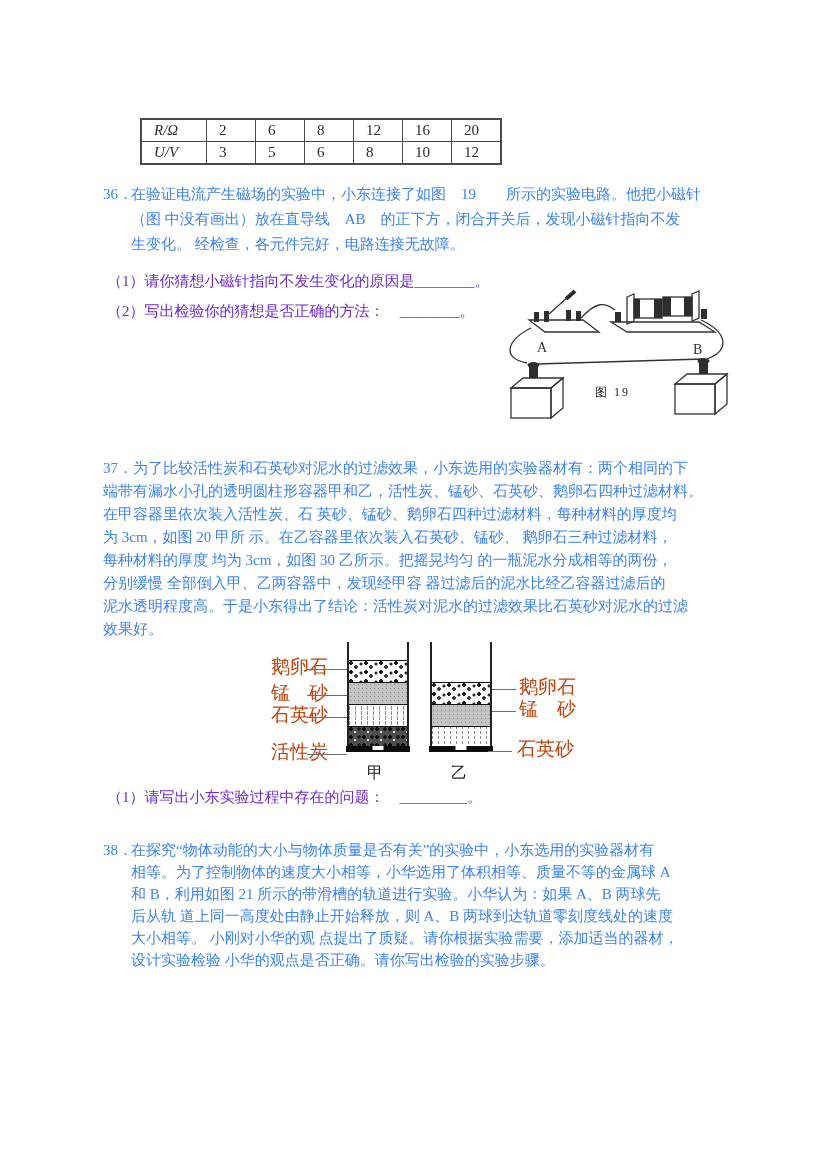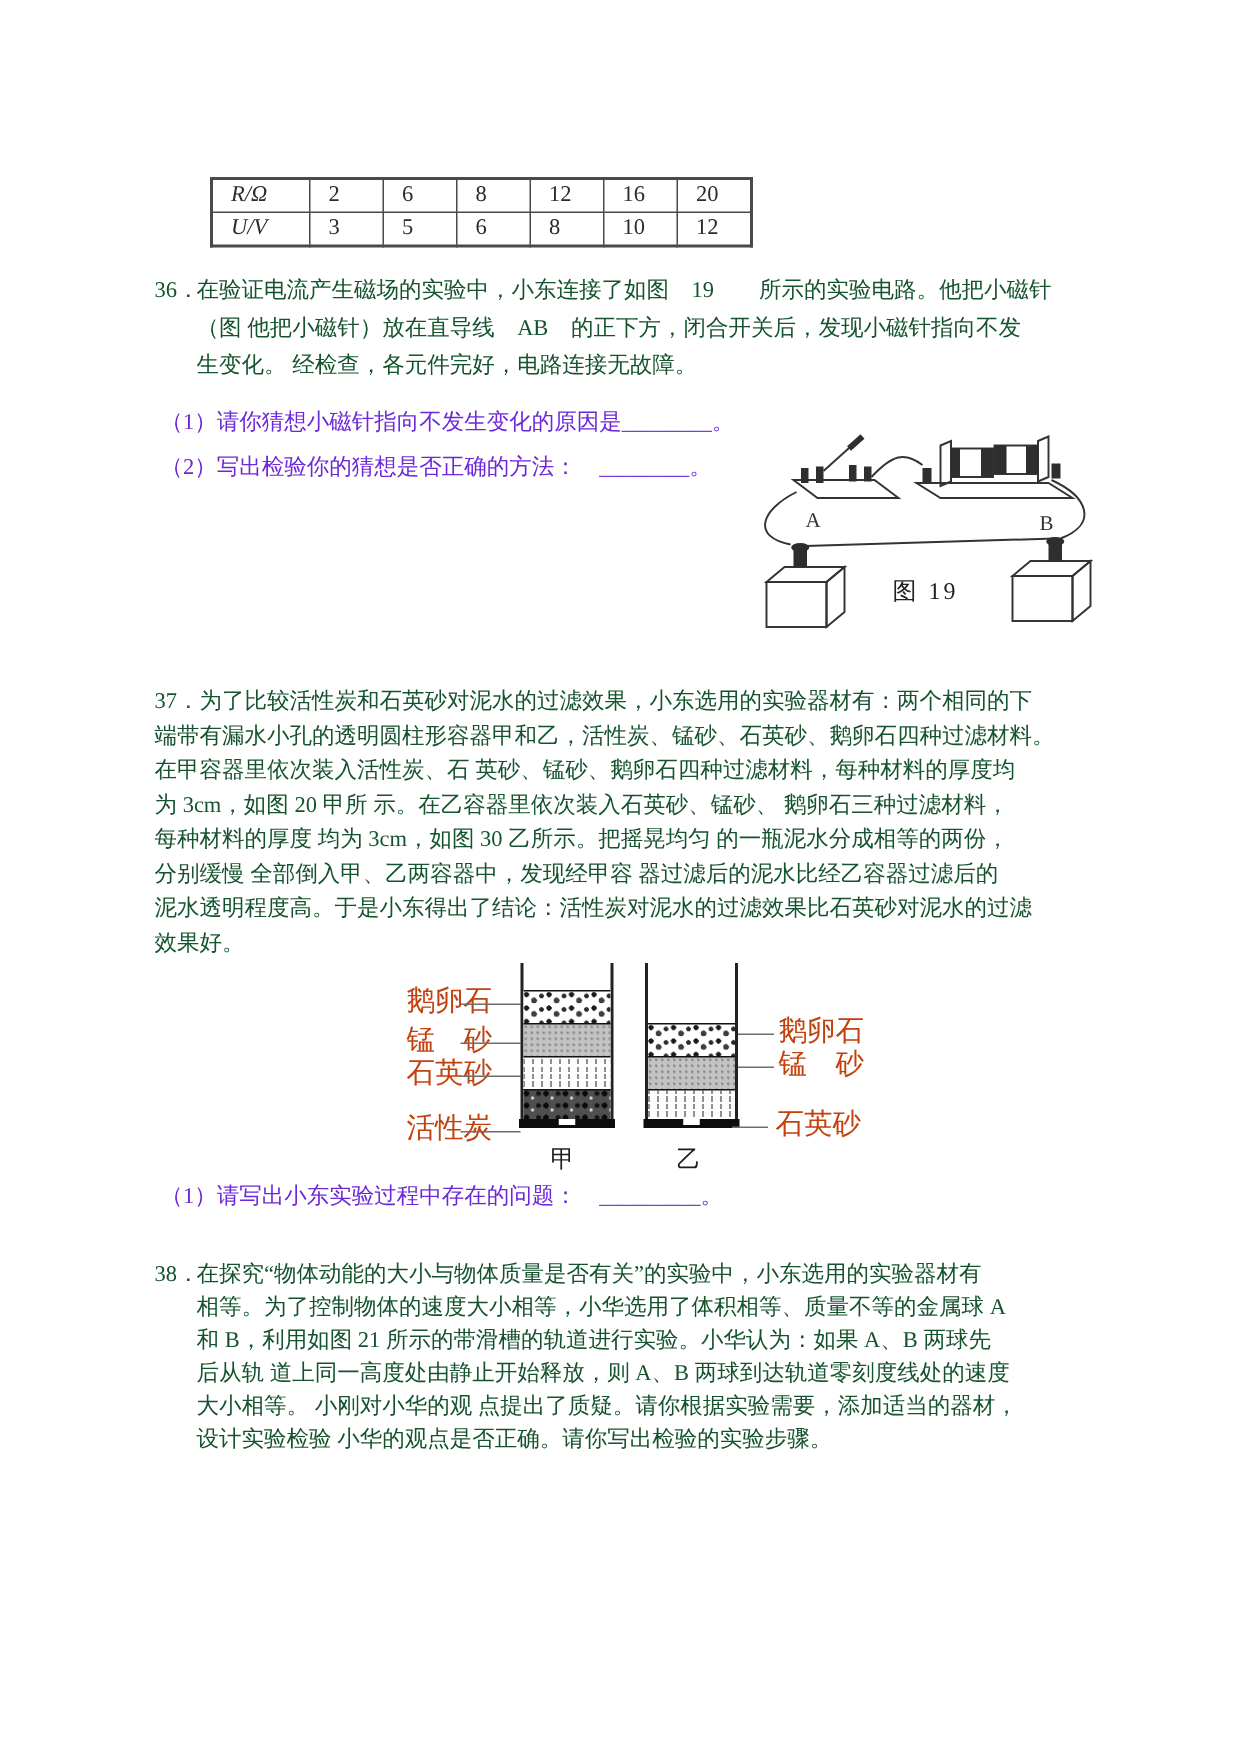--- a/index.html
+++ b/index.html
@@ -12,32 +12,32 @@
     position:absolute;left:140px;top:118px;border-collapse:collapse;
     border:2px solid #4a4a4a;
   }
   .res-table th,.res-table td{
     border:1px solid #4a4a4a;height:21px;font-size:15px;font-weight:normal;
     text-align:left;padding:0 0 0 12px;color:#2b2b2b;
   }
   .res-table th{width:52px;font-style:italic;}
   .res-table td{width:36px;}
   
-  .para{position:absolute;left:103px;width:640px;font-size:15px;color:#14532d;}
+  .para{position:absolute;left:103px;width:640px;font-size:15px;color:#3b82f6;}
   .para .qnum{position:absolute;left:0;top:0;}
   .q36{top:182px;line-height:25px;padding-left:28px;}
   .q37{top:457px;line-height:23px;}
   .q38{top:839px;line-height:22px;padding-left:28px;}
   .qline{white-space:nowrap;}
   .subq{position:absolute;left:107px;font-size:15px;white-space:nowrap;color:#6d28d9;}
   
   .fig19{position:absolute;left:503px;top:288px;width:240px;height:145px;}
   .fig19 svg{position:absolute;left:0;top:0;}
   .figlabel{position:absolute;font-size:14px;color:#333;font-family:"Liberation Serif",serif;}
-  .figcaption{position:absolute;left:92px;top:96px;font-size:16px;color:#222;letter-spacing:2px;}
+  .figcaption{position:absolute;left:92px;top:96px;font-size:12px;color:#222;letter-spacing:2px;}
   
   .fig20{position:absolute;left:255px;top:640px;width:335px;height:152px;}
   .cont{position:absolute;top:2px;width:58px;height:110px;
         border-left:2px solid #222;border-right:2px solid #222;}
   .layer{position:absolute;left:0;width:100%;border-top:1.5px solid #111;box-sizing:border-box;}
   .pebble{background-color:#fff;background-image:
     radial-gradient(circle at 2px 2px,#1a1a1a 1.6px,transparent 1.9px),
     radial-gradient(circle at 7px 6px,#3d3d3d 1.8px,transparent 2.1px),
     radial-gradient(circle at 12px 3px,#2a2a2a 1.4px,transparent 1.7px);
     background-size:15px 9px;}
@@ -84,21 +84,21 @@
       <td>8</td>
       <td>10</td>
       <td>12</td>
     </tr>
   </tbody>
     </table>
 
   <div class="para q36">
     <span class="qnum">36．</span>
     <div class="qline">在验证电流产生磁场的实验中，小东连接了如图　19　　所示的实验电路。他把小磁针</div>
-    <div class="qline">（图 他把小磁针）放在直导线　AB　的正下方，闭合开关后，发现小磁针指向不发</div>
+    <div class="qline">（图 中没有画出）放在直导线　AB　的正下方，闭合开关后，发现小磁针指向不发</div>
     <div class="qline">生变化。 经检查，各元件完好，电路连接无故障。</div>
   </div>
   <div class="subq" style="top:272px">（1）请你猜想小磁针指向不发生变化的原因是________。</div>
   <div class="subq" style="top:302px">（2）写出检验你的猜想是否正确的方法：　________。</div>
 
   <div class="fig19">
     <svg width="240" height="145" viewBox="0 0 240 145">
 
       <path class="ln" d="M 28,40 C 4,52 -2,70 24,75"></path>
       <path class="ln" d="M 78,30 C 92,15 100,13 112,22"></path>

